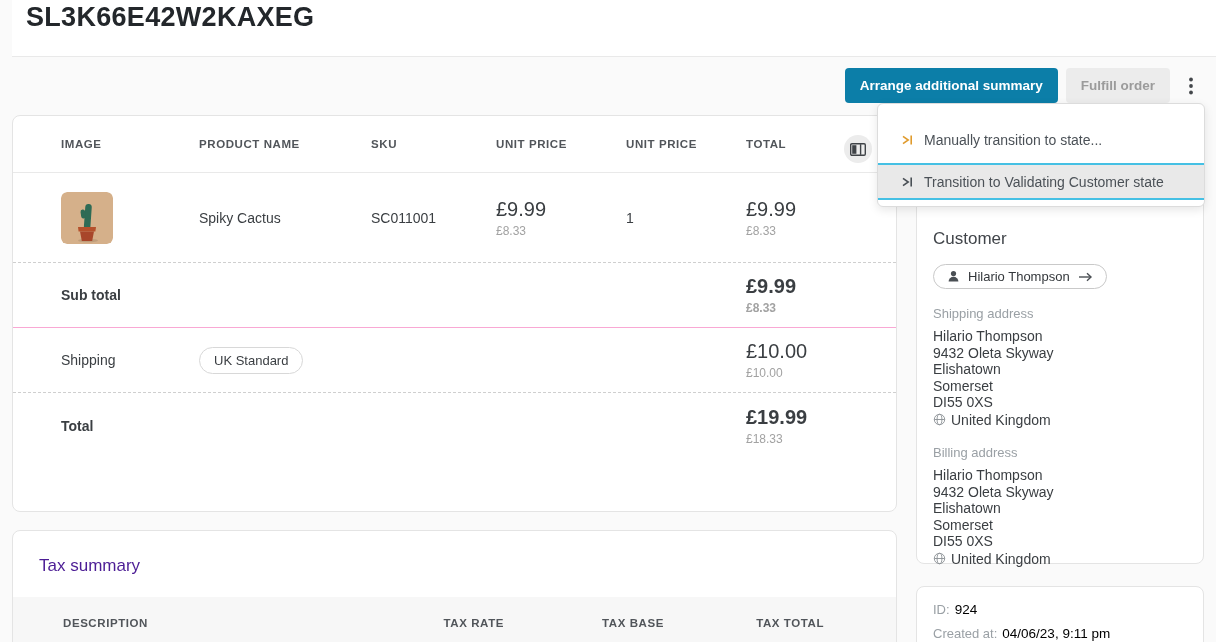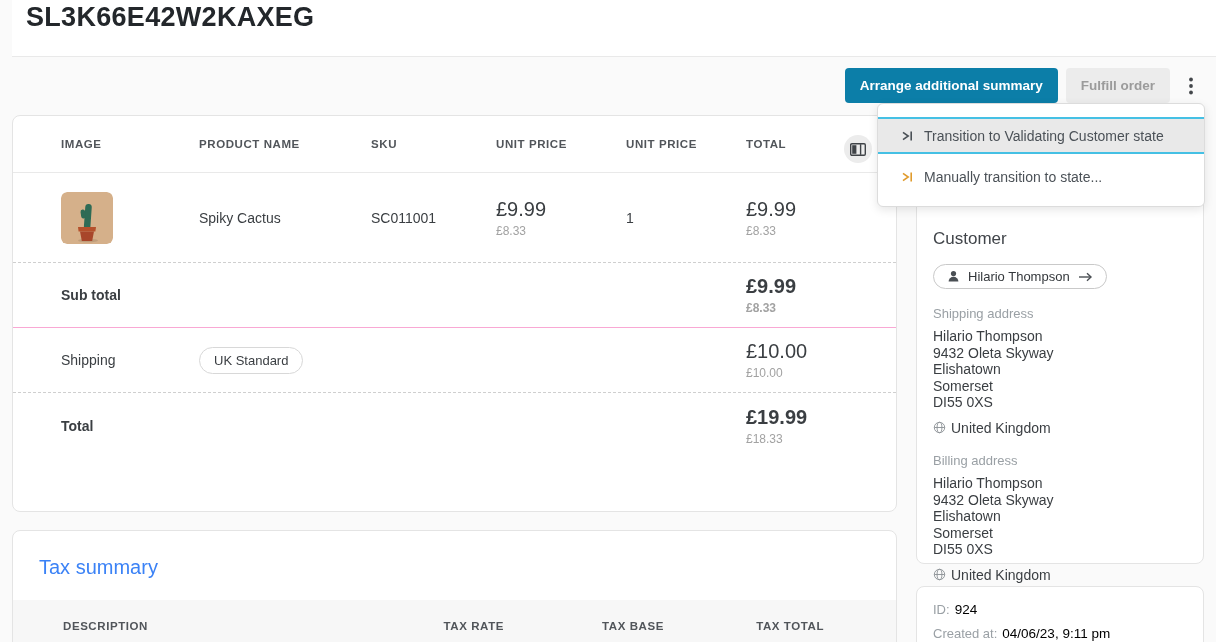--- a/index.html
+++ b/index.html
@@ -74,39 +74,39 @@
   .srow .label.wide { grid-column:1 / span 2; }
   .srow .label.bold { font-weight:700; }
   .srow .value { grid-column:6; }
   .badge-pill {
     grid-column:2 / span 2; justify-self:start;
     display:inline-flex; align-items:center;
     border:1px solid #d8d8d8; border-radius:15px; background:#fff;
     padding:5px 14px; font-size:13px; color:#3a3e42;
   }
   
-  .tax-title { padding:25px 0 0 26px; font-size:20px; color:#3b82f6; }
+  .tax-title { padding:25px 0 0 26px; font-size:17px; color:#4c1d95; }
   .tax-head {
     margin-top:21px; height:52px; background:#f7f7f7;
     display:grid; grid-template-columns:1fr 160px 160px 160px;
     align-items:center; padding:0 72px 0 50px;
   }
   .tax-head .th:nth-child(n+2) { justify-self:end; }
   
   .side-title { font-size:17px; color:#41454a; margin-top:16px; }
   .customer-pill {
     margin-top:15px; display:inline-flex; align-items:center; gap:8px;
     border:1px solid #c9c9c9; border-radius:14px; background:#fff;
     padding:4px 13px; cursor:pointer; font-family:inherit;
   }
   .customer-pill .name { font-size:13px; color:#33373b; }
   .addr-label { font-size:13px; color:#9aa0a5; margin-top:17px; }
   .addr-block { margin-top:7px; }
   .addr-line { font-size:14px; color:#3a3e42; line-height:16.5px; }
-  .country-line { display:flex; align-items:center; gap:5px; margin-top:9px; }
+  .country-line { display:flex; align-items:center; gap:5px; margin-top:1px; }
   .meta-line { display:flex; gap:5px; align-items:baseline; }
   .meta-line + .meta-line { margin-top:9px; }
   .meta-label { font-size:13px; color:#9aa0a5; }
   .meta-value { font-size:13.5px; color:#000000; }
   
   .dropdown {
     position:absolute; left:877px; top:103px; width:328px; z-index:10;
     background:#fff; border:1px solid #dcdcdc; border-radius:6px;
     box-shadow:0 3px 10px rgba(0,0,0,.10);
     padding:13px 0 6px 0;
@@ -292,31 +292,31 @@
     <span class="meta-label">ID:</span>
     <span class="meta-value">924</span>
   </div>
   <div class="meta-line">
     <span class="meta-label">Created at:</span>
     <span class="meta-value">04/06/23, 9:11 pm</span>
   </div>
 </div>
 
 <div class="dropdown">
+  <div class="menu-item plain">
+    <span class="mi-icon amber">
+      <svg width="14" height="14" viewBox="0 0 14 14">
+          <polyline points="3,3.4 8.2,7 3,10.6" fill="none" stroke="currentColor" stroke-width="1.6"></polyline>
+          <line x1="11.2" y1="2.4" x2="11.2" y2="11.6" stroke="currentColor" stroke-width="1.6"></line>
+        </svg>
+    </span>
+    <span>Manually transition to state...</span>
+  </div>
   <div class="menu-item highlighted">
     <span class="mi-icon">
       <svg width="14" height="14" viewBox="0 0 14 14">
           <polyline points="3,3.4 8.2,7 3,10.6" fill="none" stroke="currentColor" stroke-width="1.6"></polyline>
           <line x1="11.2" y1="2.4" x2="11.2" y2="11.6" stroke="currentColor" stroke-width="1.6"></line>
         </svg>
     </span>
     <span>Transition to Validating Customer state</span>
   </div>
-  <div class="menu-item plain">
-    <span class="mi-icon amber">
-      <svg width="14" height="14" viewBox="0 0 14 14">
-          <polyline points="3,3.4 8.2,7 3,10.6" fill="none" stroke="currentColor" stroke-width="1.6"></polyline>
-          <line x1="11.2" y1="2.4" x2="11.2" y2="11.6" stroke="currentColor" stroke-width="1.6"></line>
-        </svg>
-    </span>
-    <span>Manually transition to state...</span>
-  </div>
 </div>
 
 </body></html>

